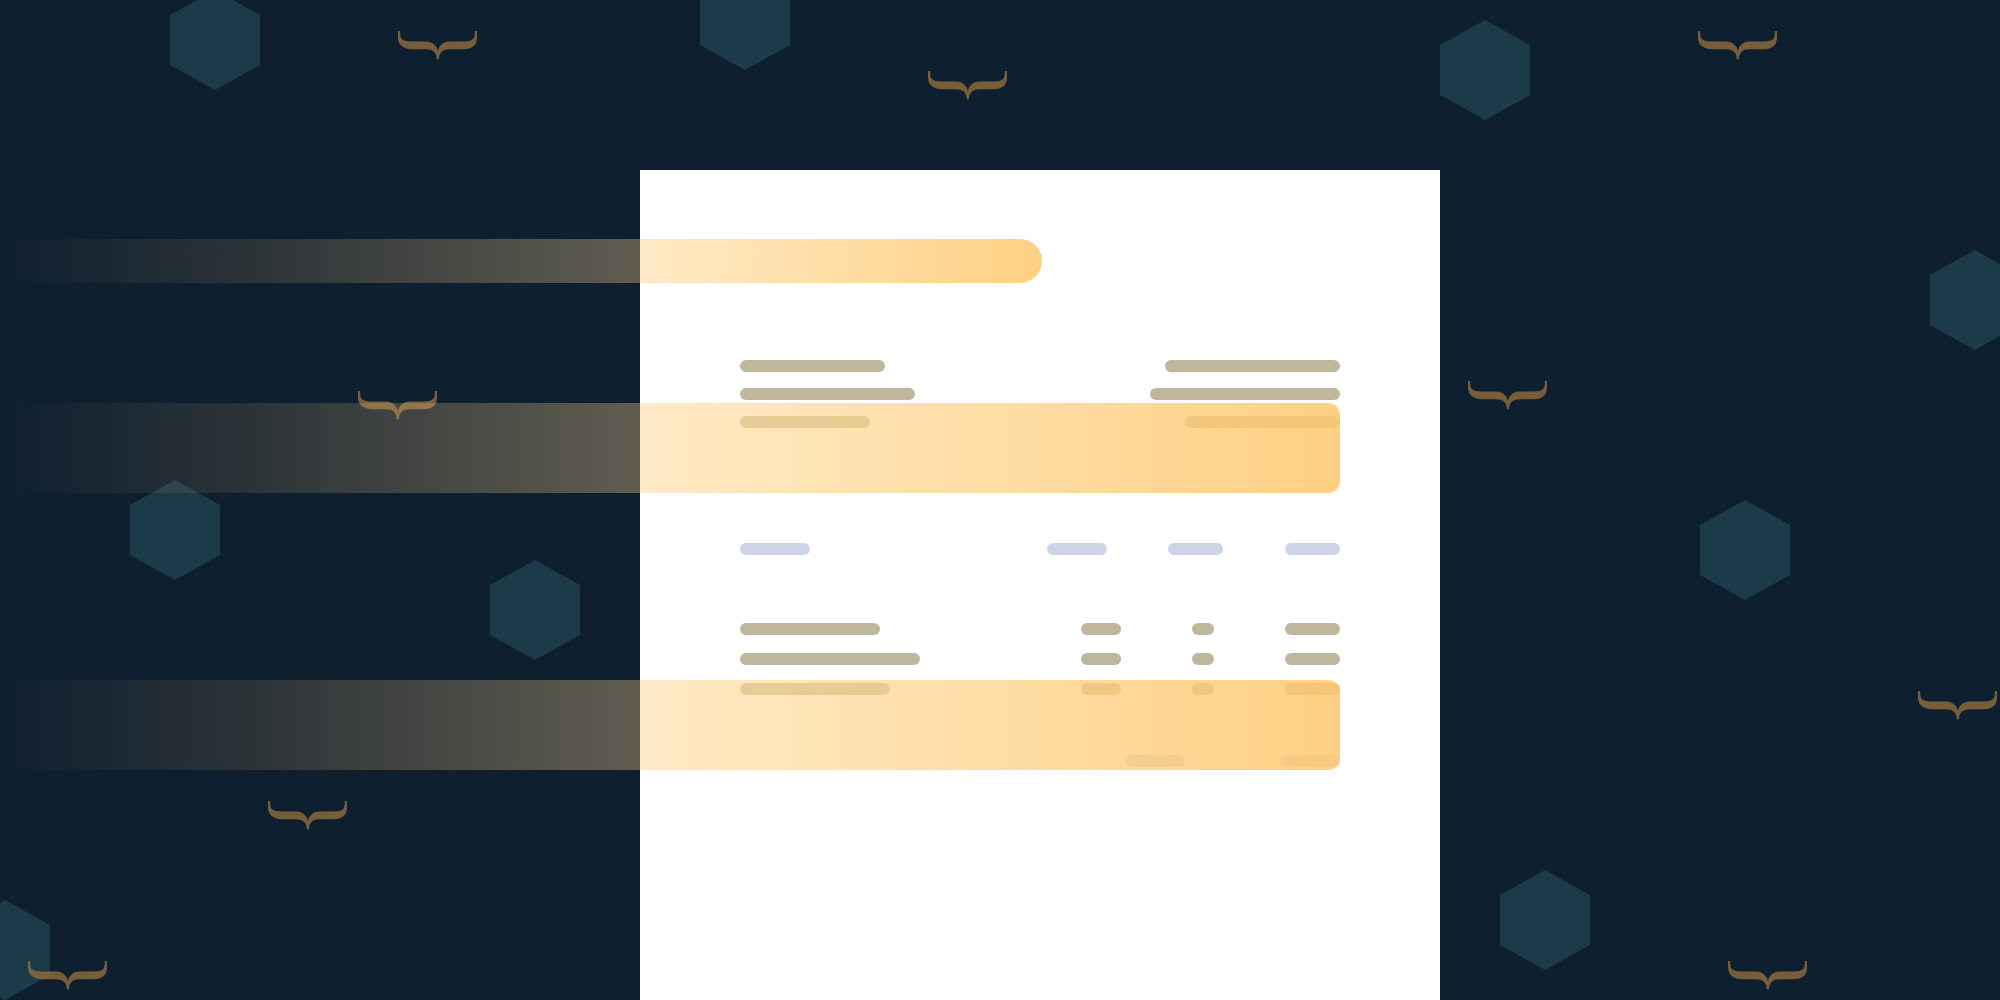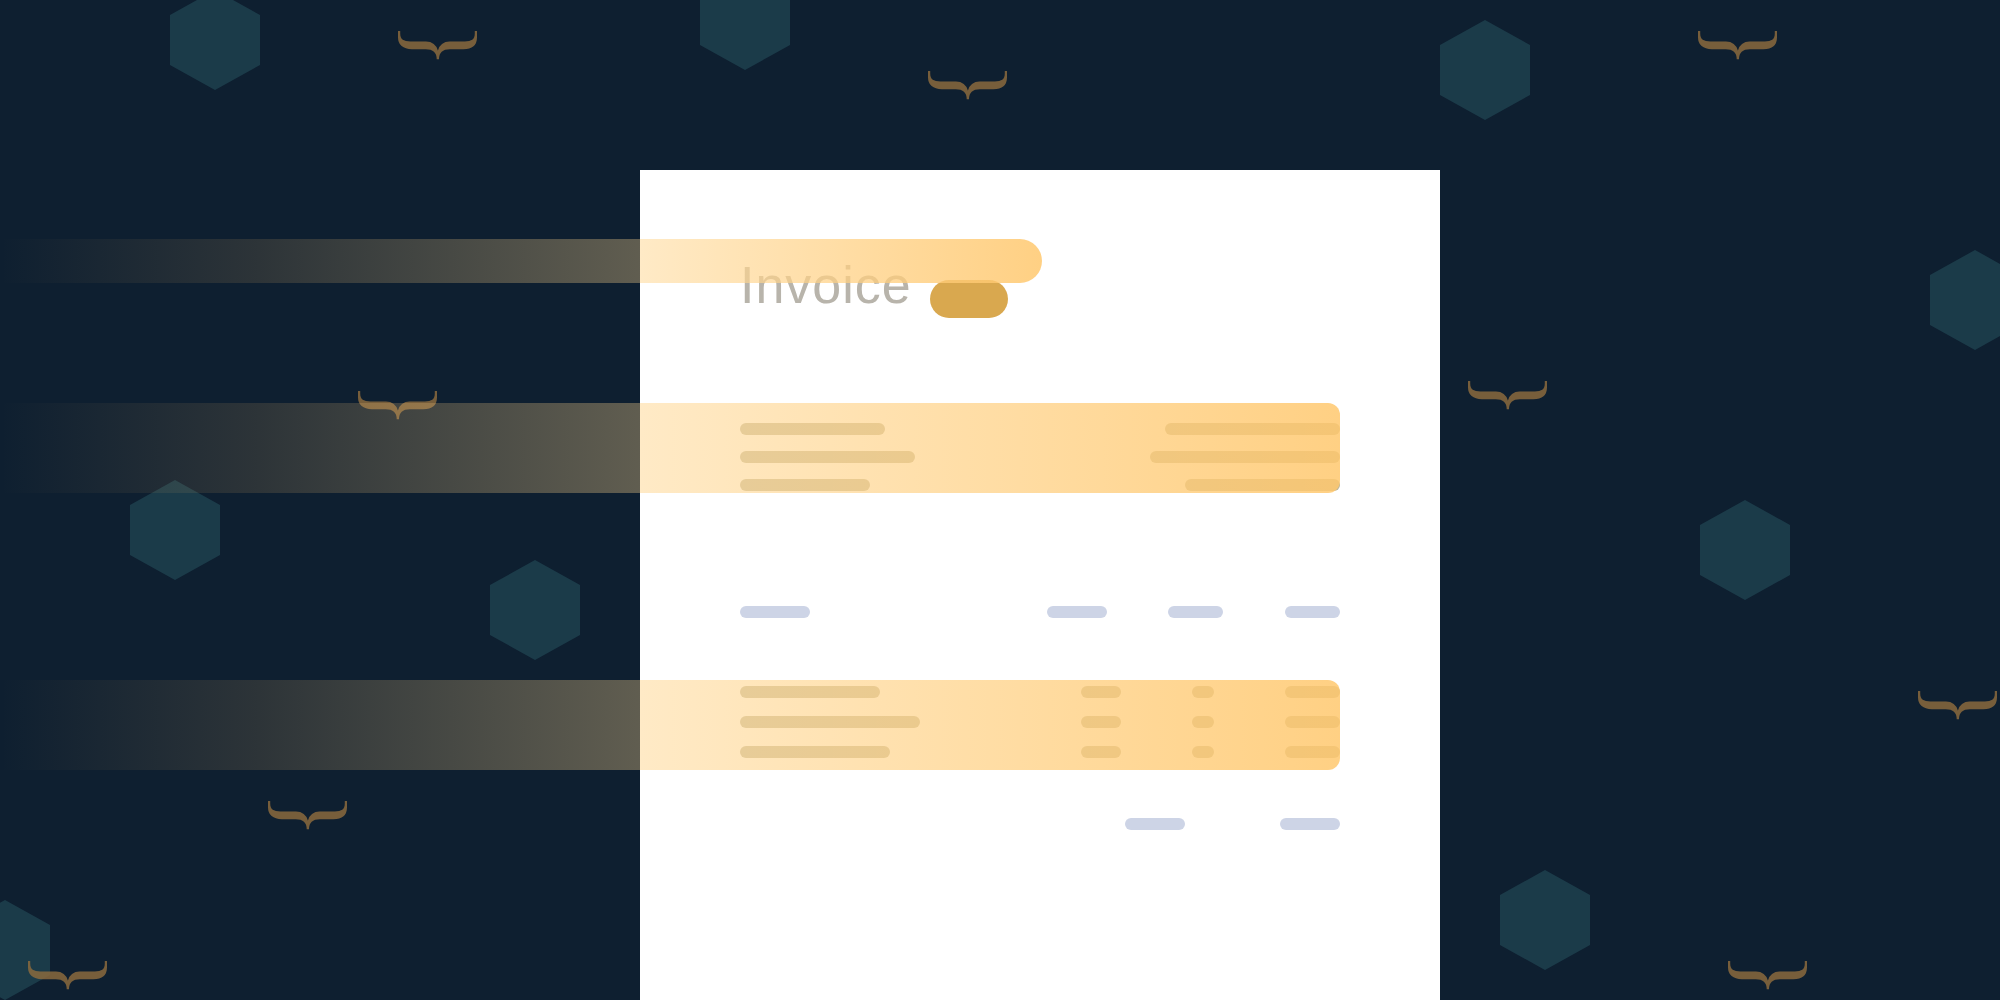--- a/index.html
+++ b/index.html
@@ -151,24 +151,20 @@
 <div class="brace" style="left:1940px; top:650px;">}</div>
 <div class="brace" style="left:290px; top:760px;">}</div>
 <div class="brace" style="left:50px; top:920px;">}</div>
 <div class="brace" style="left:1750px; top:920px;">}</div>
 
 <div class="streak s1"></div>
 <div class="streak s2"></div>
 <div class="streak s3"></div>
 
 <div class="paper">
-  <div>
-    <span class="invoice-title">Invoice</span>
-    <span class="title-pill"></span>
-  </div>
 
   <div class="addr-block">
     <div class="addr-col">
       <div class="line-dark" style="width:145px;"></div>
       <div class="line-dark" style="width:175px;"></div>
       <div class="line-dark" style="width:130px;"></div>
     </div>
     <div class="addr-col" style="align-items:flex-end;">
       <div class="line-dark" style="width:175px;"></div>
       <div class="line-dark" style="width:190px;"></div>

